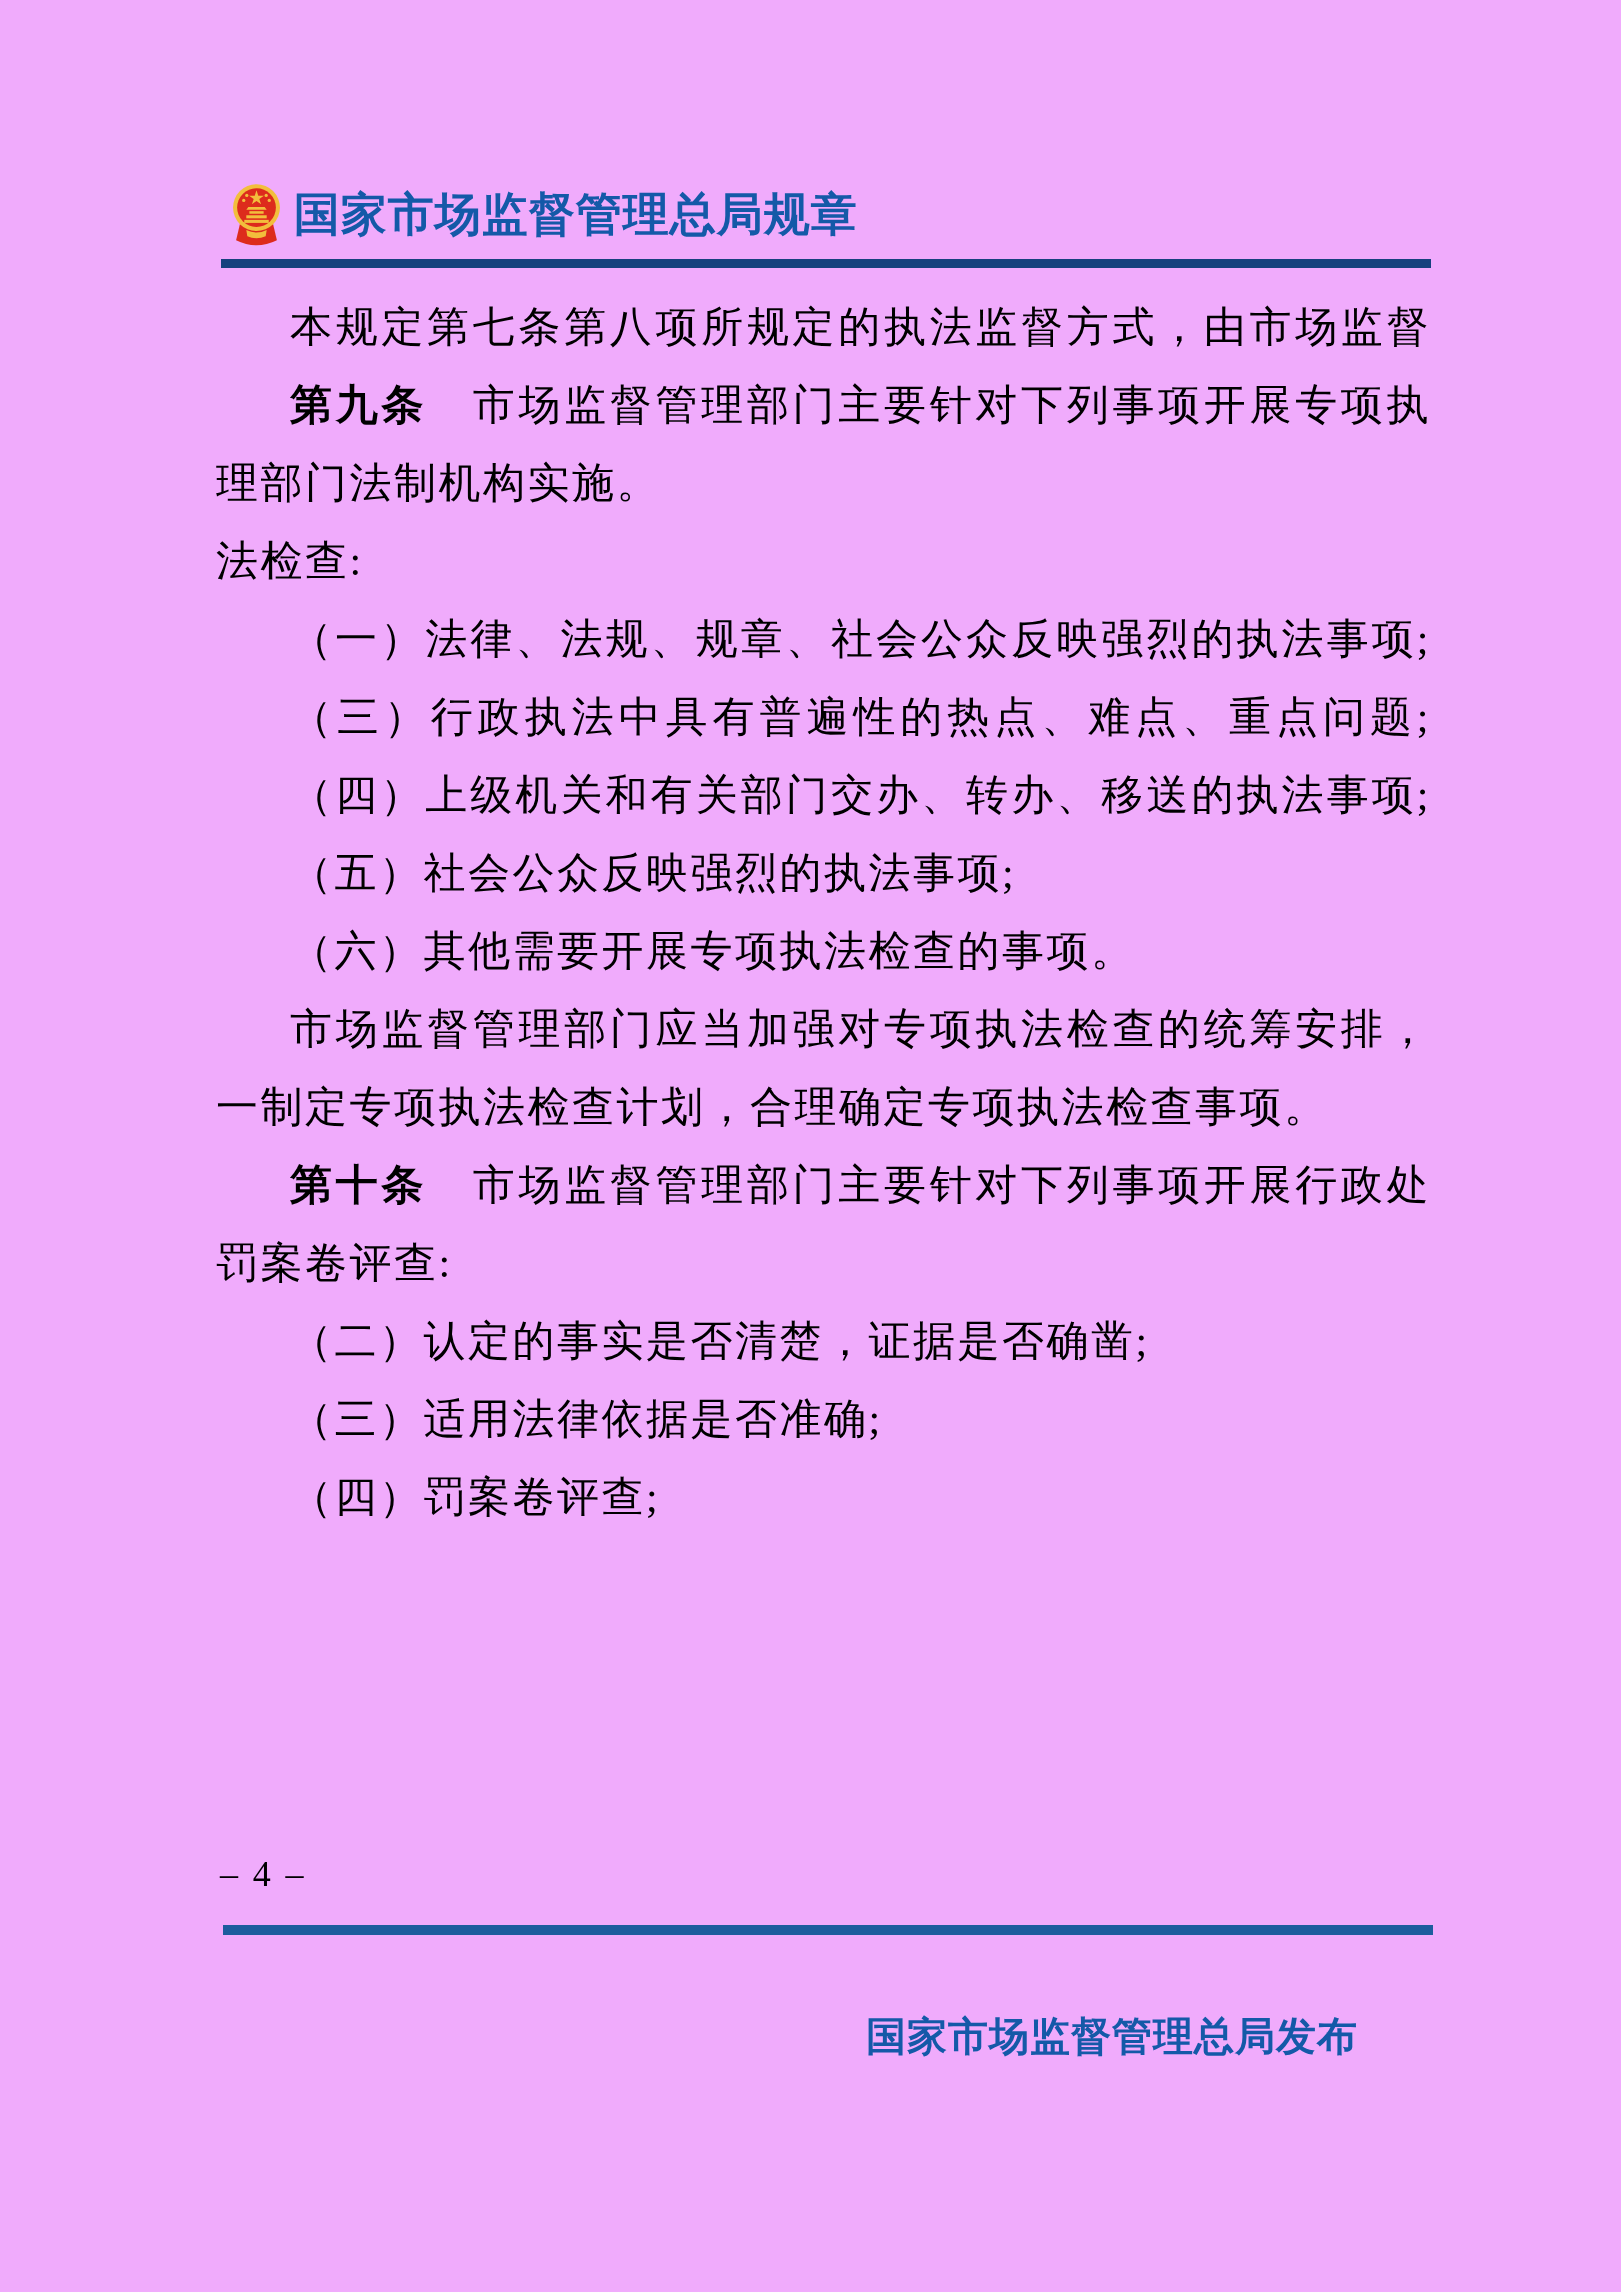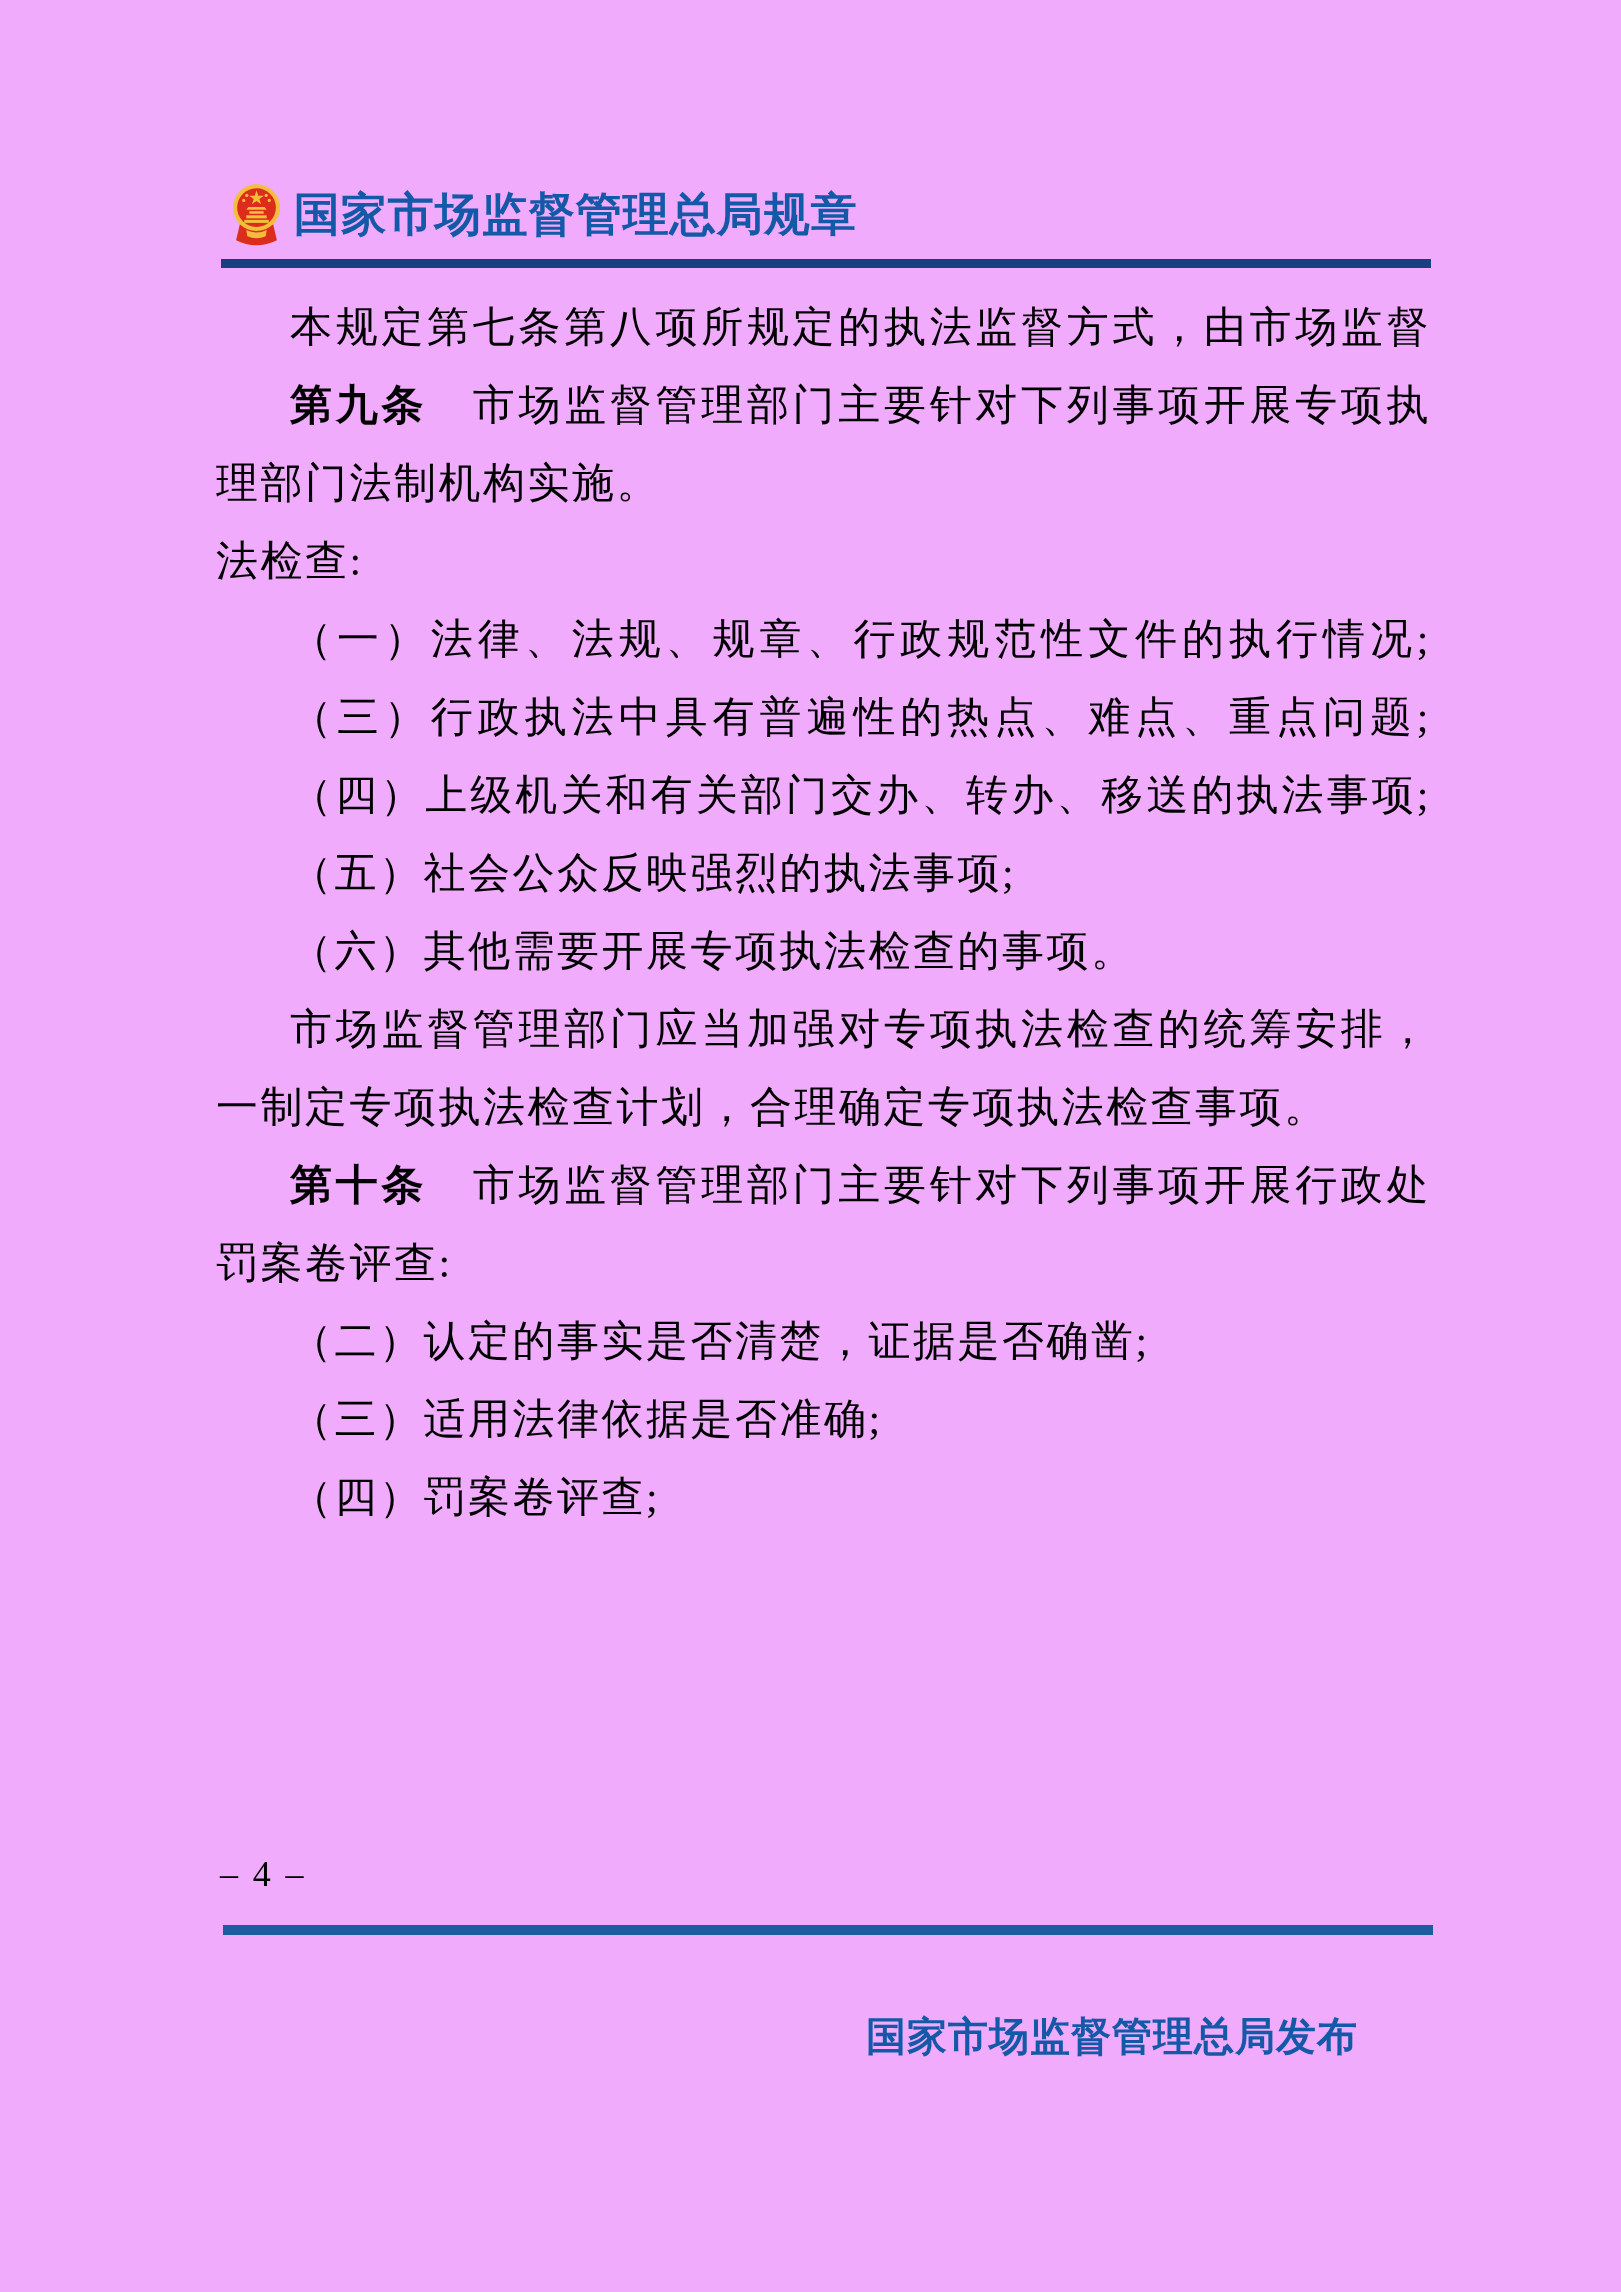--- a/index.html
+++ b/index.html
@@ -121,21 +121,21 @@
     <div class="page-title">国家市场监督管理总局规章</div>
   </div>
 
   <div class="header-rule"></div>
 
   <div class="doc-body">
       <div class="line indent justify"><span>本规定第七条第八项所规定的执法监督方式，由市场监督管</span></div>
       <div class="line indent justify"><span class="bold">第九条</span><span>　市场监督管理部门主要针对下列事项开展专项执</span></div>
       <div class="line"><span>理部门法制机构实施。</span></div>
       <div class="line"><span>法检查:</span></div>
-      <div class="line indent justify"><span>（一）法律、法规、规章、行政规范性文件的执行情况;</span></div>
+      <div class="line indent justify"><span>（一）法律、法规、规章、社会公众反映强烈的执法事项;</span></div>
       <div class="line indent justify"><span>（三）行政执法中具有普遍性的热点、难点、重点问题;</span></div>
       <div class="line indent justify"><span>（四）上级机关和有关部门交办、转办、移送的执法事项;</span></div>
       <div class="line indent"><span>（五）社会公众反映强烈的执法事项;</span></div>
       <div class="line indent"><span>（六）其他需要开展专项执法检查的事项。</span></div>
       <div class="line indent justify"><span>市场监督管理部门应当加强对专项执法检查的统筹安排，统</span></div>
       <div class="line"><span>一制定专项执法检查计划，合理确定专项执法检查事项。</span></div>
       <div class="line indent justify"><span class="bold">第十条</span><span>　市场监督管理部门主要针对下列事项开展行政处</span></div>
       <div class="line"><span>罚案卷评查:</span></div>
       <div class="line indent"><span>（二）认定的事实是否清楚，证据是否确凿;</span></div>
       <div class="line indent"><span>（三）适用法律依据是否准确;</span></div>

